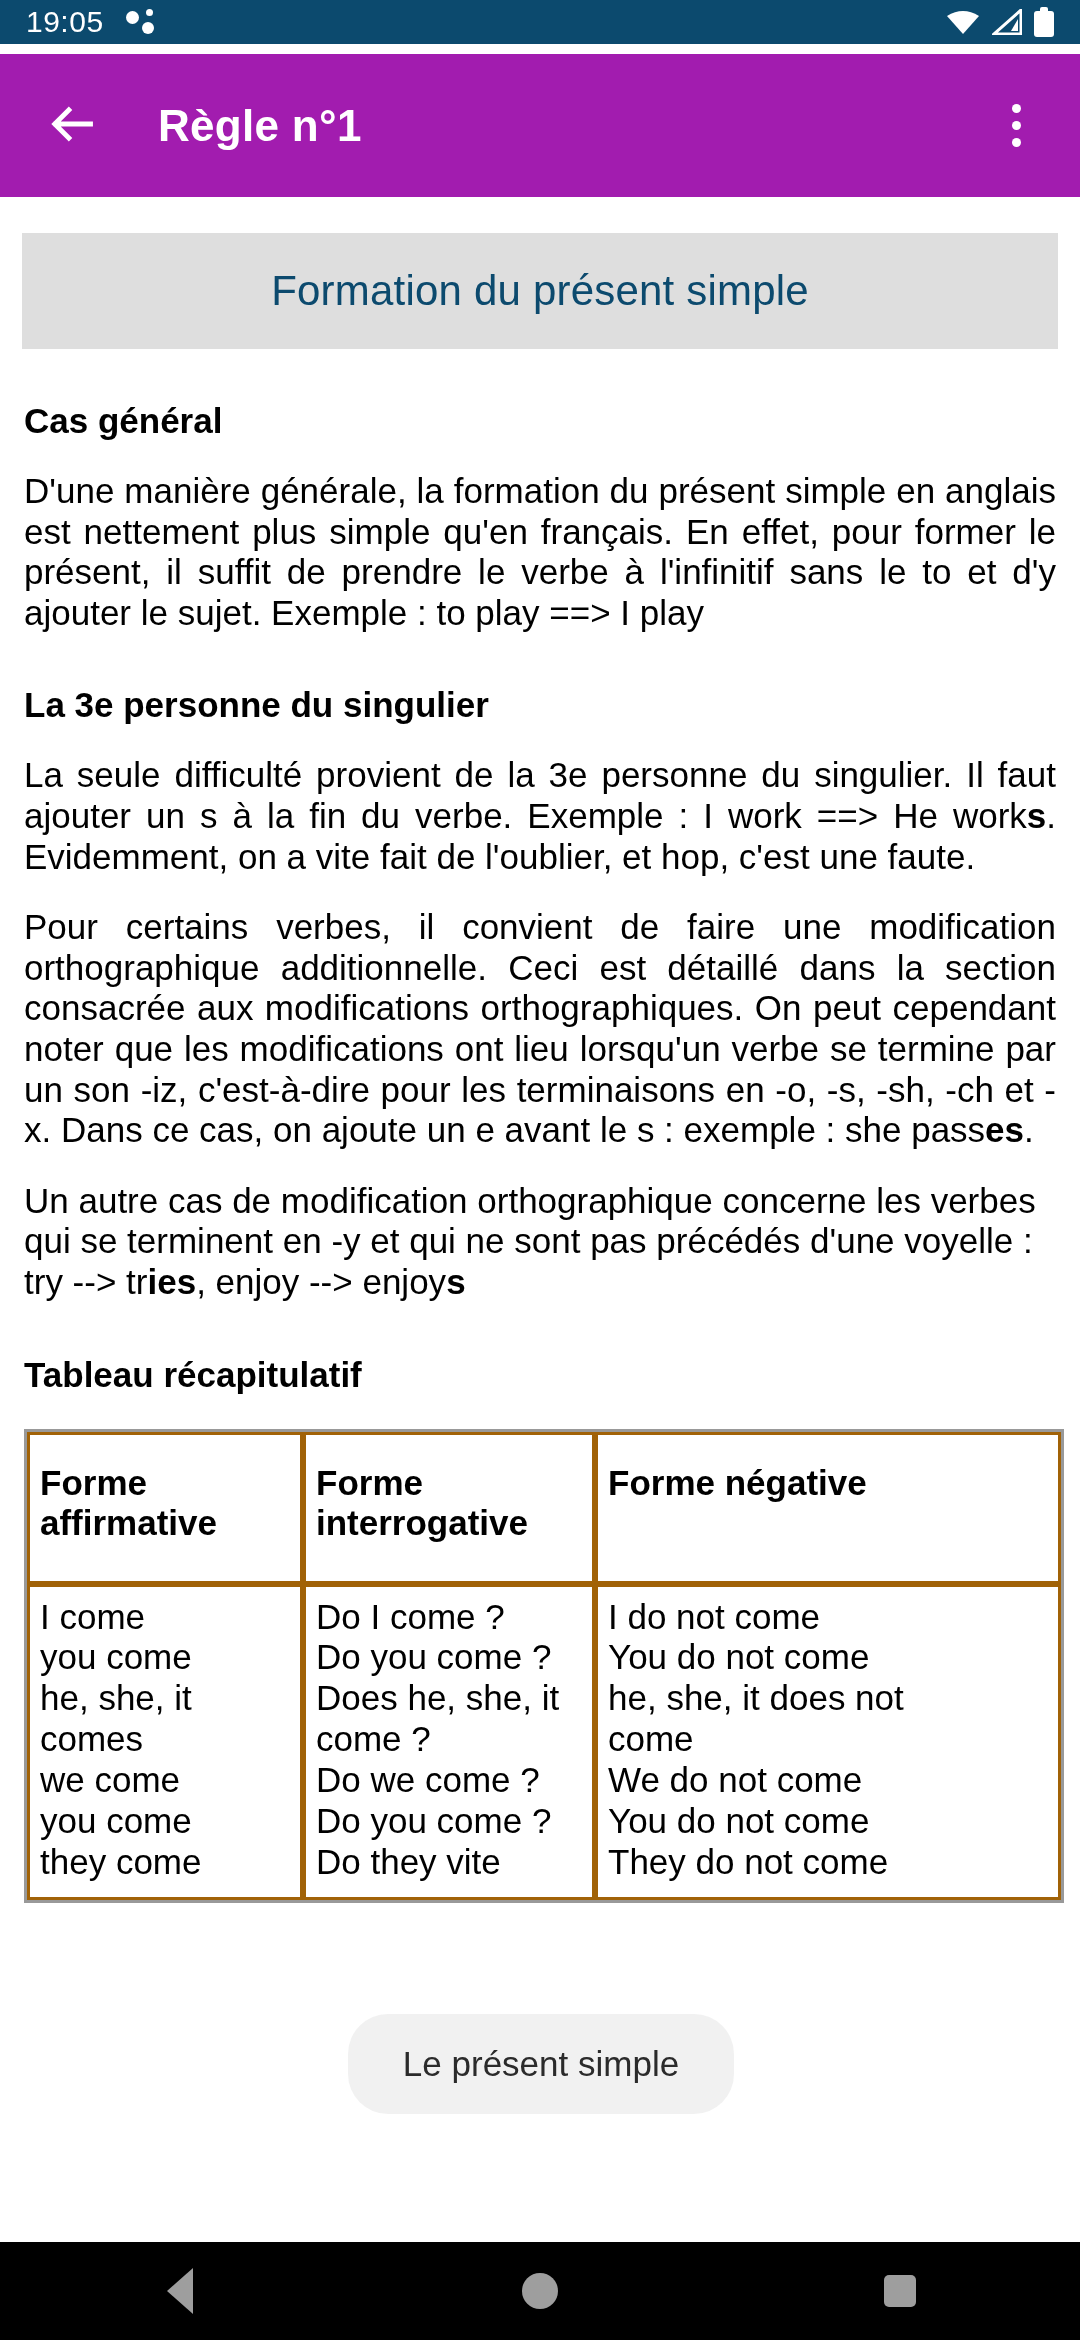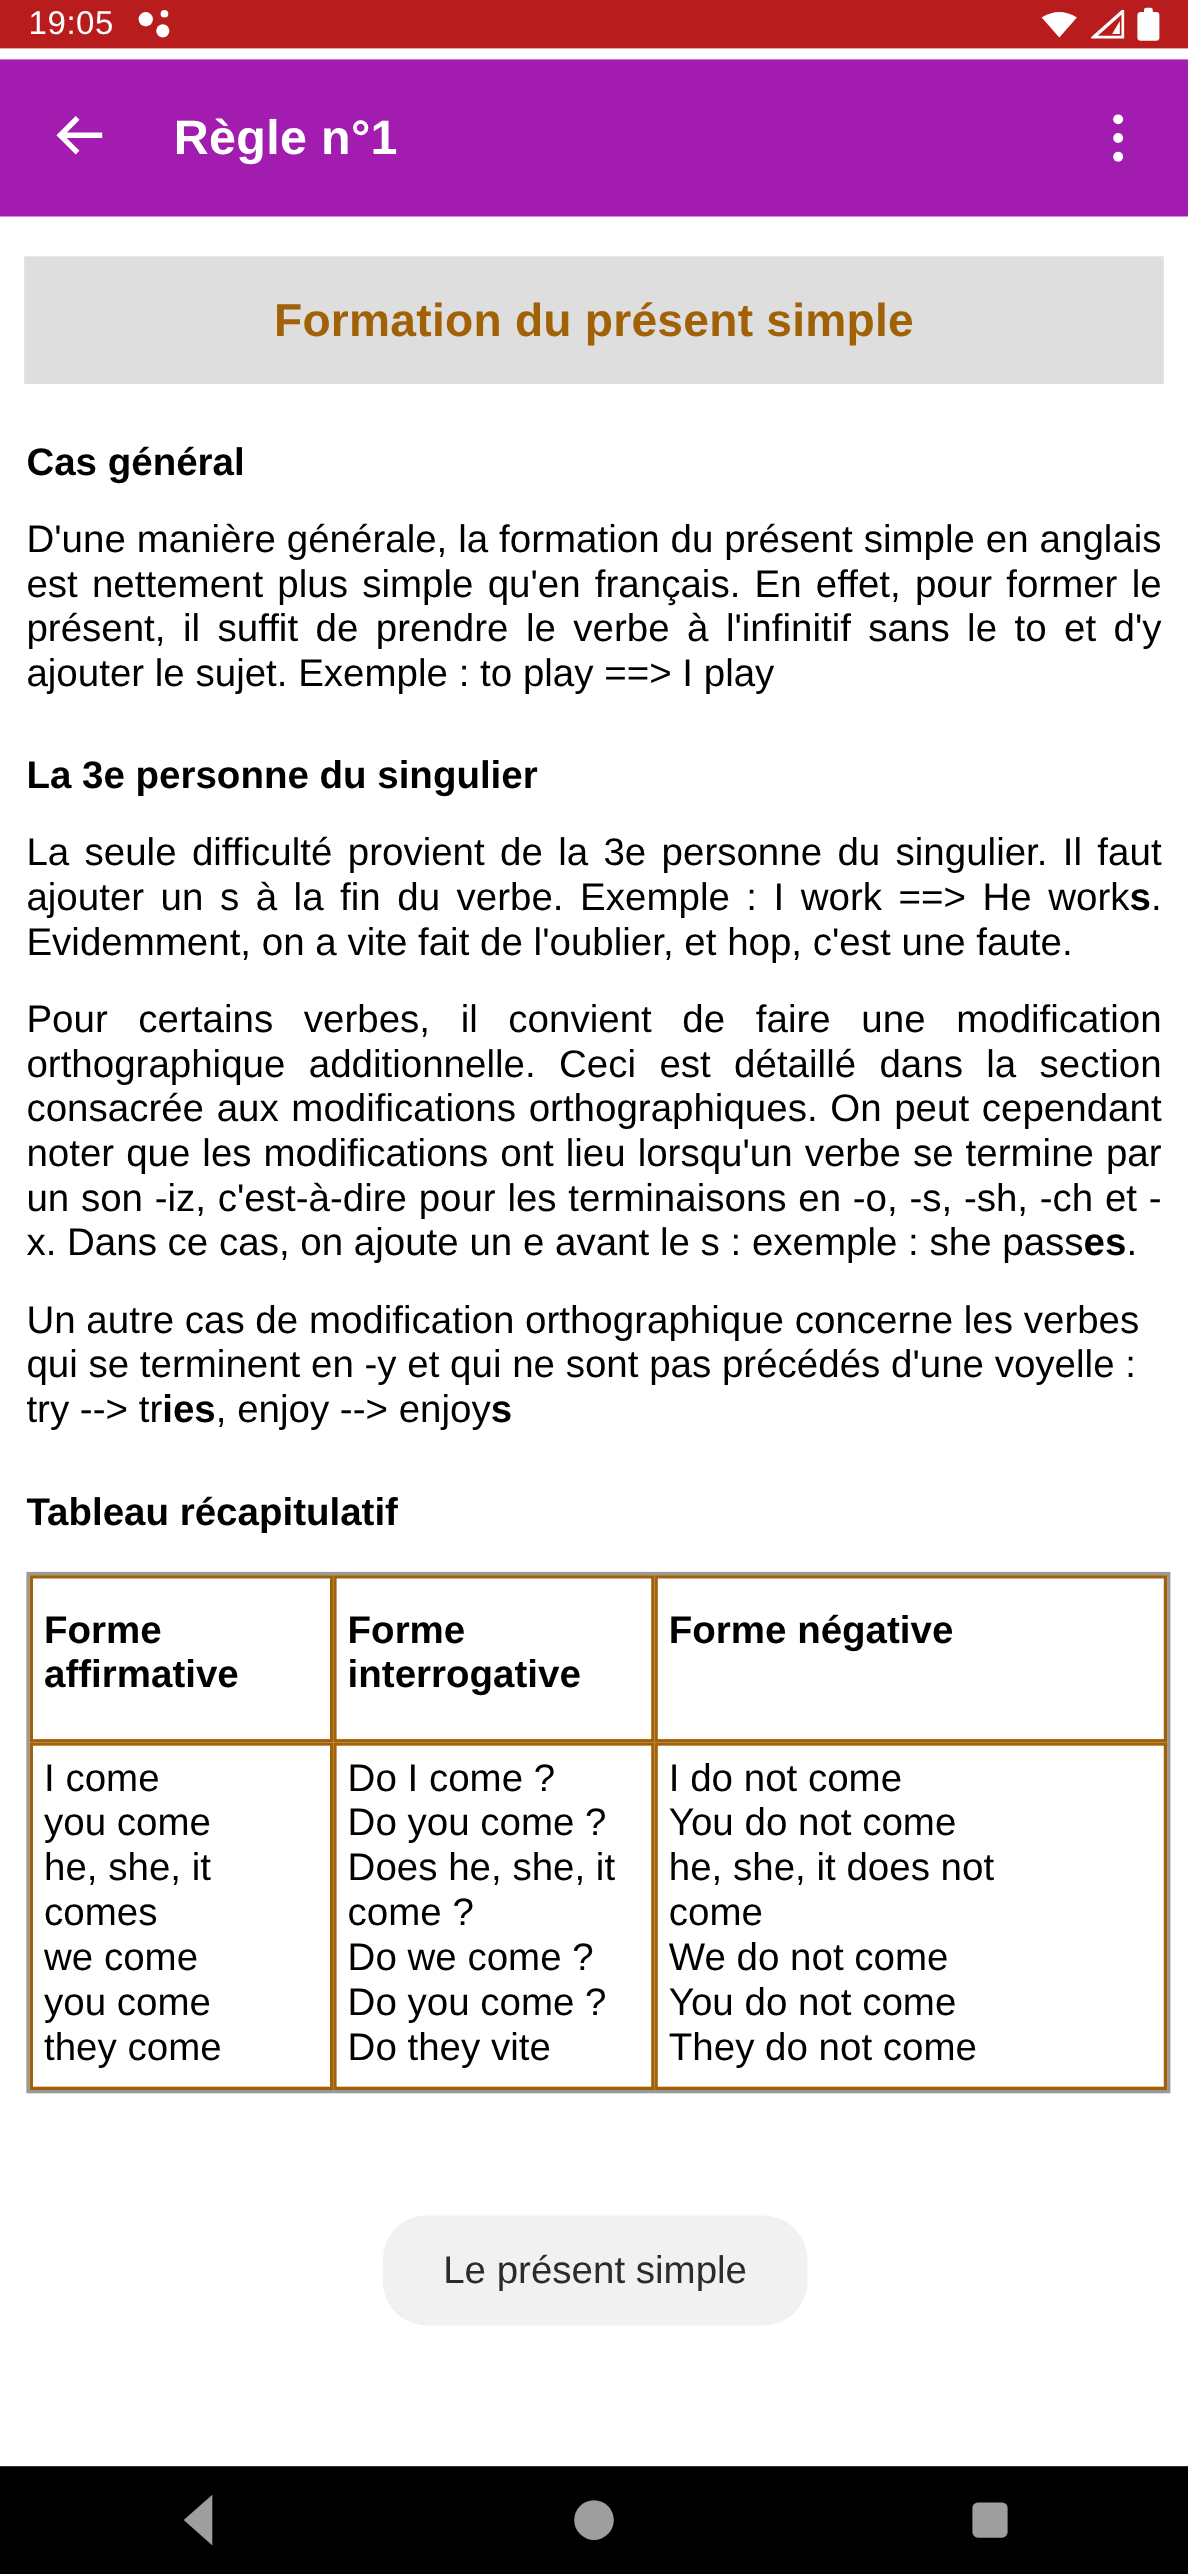--- a/index.html
+++ b/index.html
@@ -7,21 +7,21 @@
     width:1080px; height:2340px;
     background:#ffffff;
     font-family:"Liberation Sans", sans-serif;
     overflow:hidden;
   }
   #phone { position:relative; width:1080px; height:2340px; background:#ffffff; }
 
   
   .statusbar {
     position:absolute; top:0; left:0; width:1080px; height:44px;
-    background:#b91c1c;
+    background:#0c4a6e;
     display:flex; align-items:center;
     padding:0 26px;
     color:#ffffff;
   }
   .sb-clock { font-size:30px; letter-spacing:.5px; font-weight:400; line-height:1; }
   .sb-dots { margin-left:22px; position:relative; width:34px; height:28px; }
   .sb-dots i { position:absolute; background:#fff; border-radius:50%; display:block; }
   .sb-dots i.d1 { width:13px; height:13px; left:0; top:3px; }
   .sb-dots i.d2 { width:7px;  height:7px;  left:20px; top:1px; }
   .sb-dots i.d3 { width:12px; height:12px; left:16px; top:14px; }
@@ -54,21 +54,21 @@
     position:absolute; top:197px; left:0; width:1080px; height:2045px;
     background:#ffffff; overflow:hidden;
     padding:0 22px;
   }
   .title-banner {
     margin-top:36px;
     background:#dedede;
     height:116px;
     display:flex; align-items:center; justify-content:center;
   }
-  .title-banner h1 { font-size:42px; font-weight:700; color:#a16207; letter-spacing:.2px;text-align:center; }
+  .title-banner h1 { font-size:42px; font-weight:400; color:#0c4a6e; letter-spacing:.2px;text-align:center; }
 
   h2.section {
     font-size:35px; font-weight:700; color:#000;
     margin-top:52px; padding-left:2px;
   }
   p.body {
     font-size:35px; color:#000; line-height:1.16;
     text-align:justify; text-justify:inter-word;
     margin-top:30px; padding-left:2px; padding-right:2px;
   }

